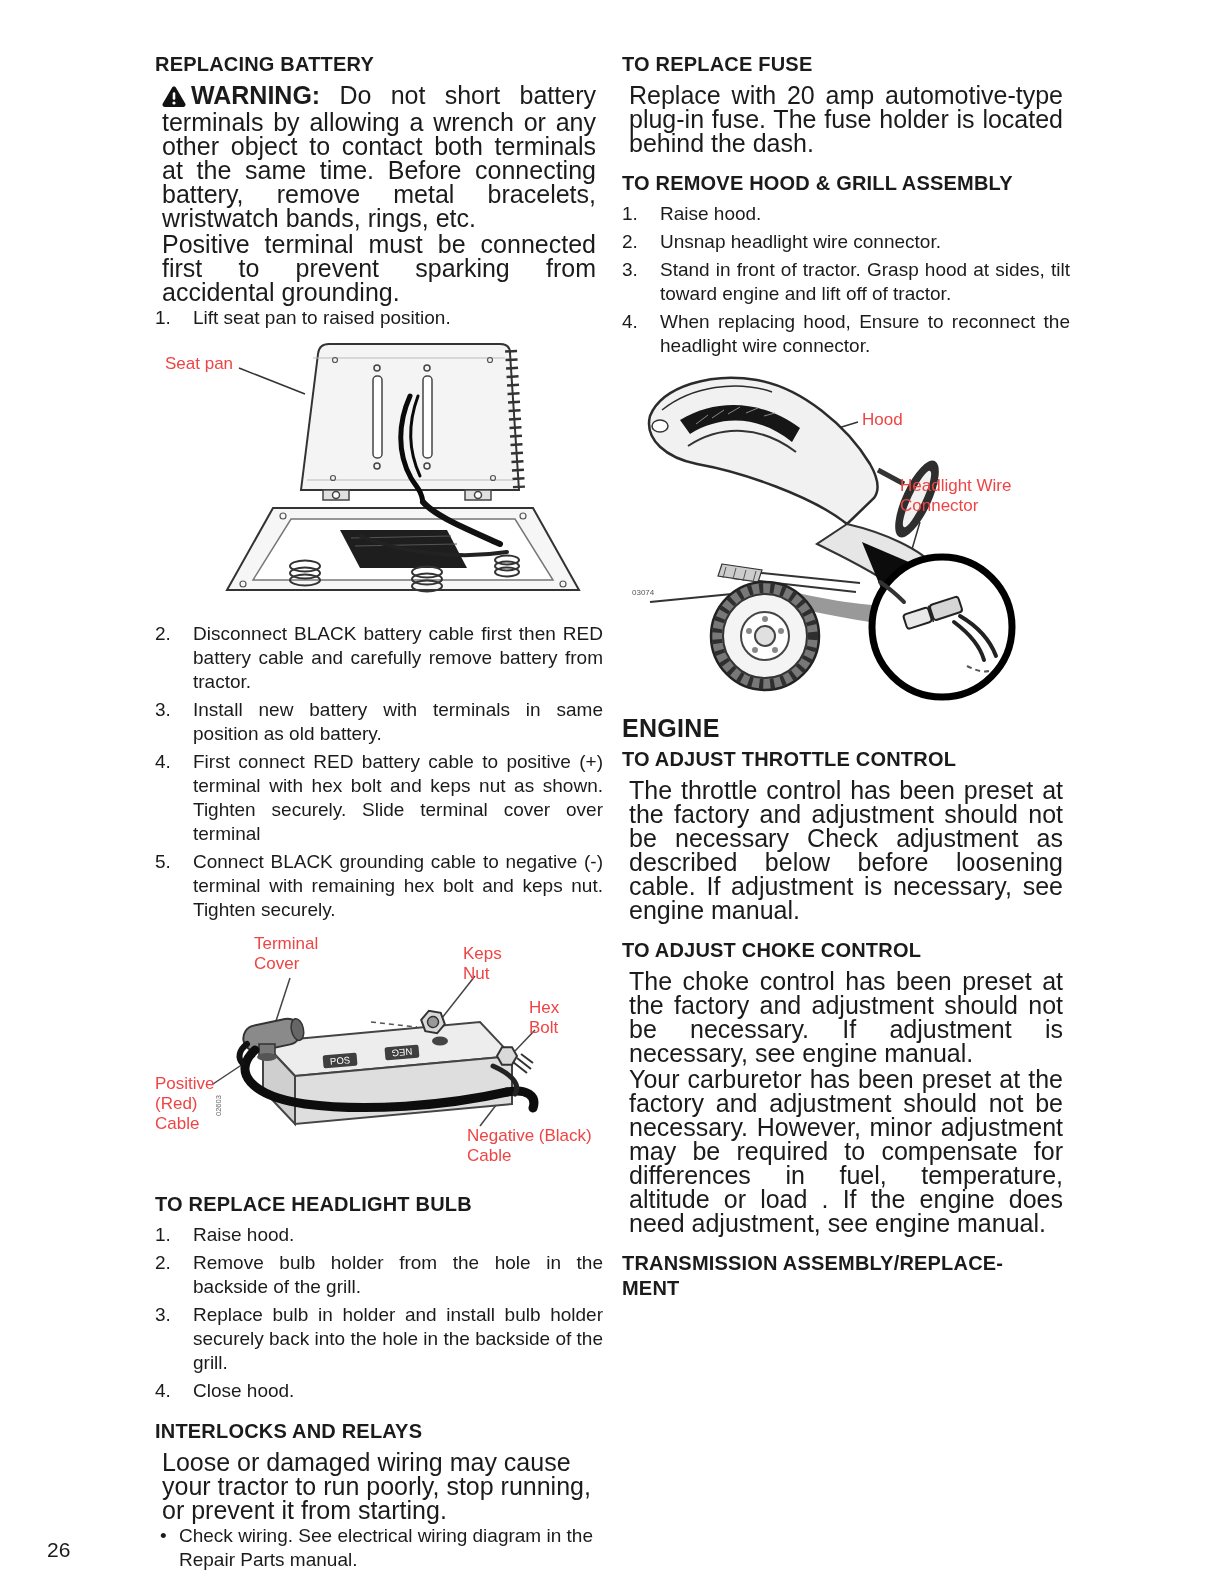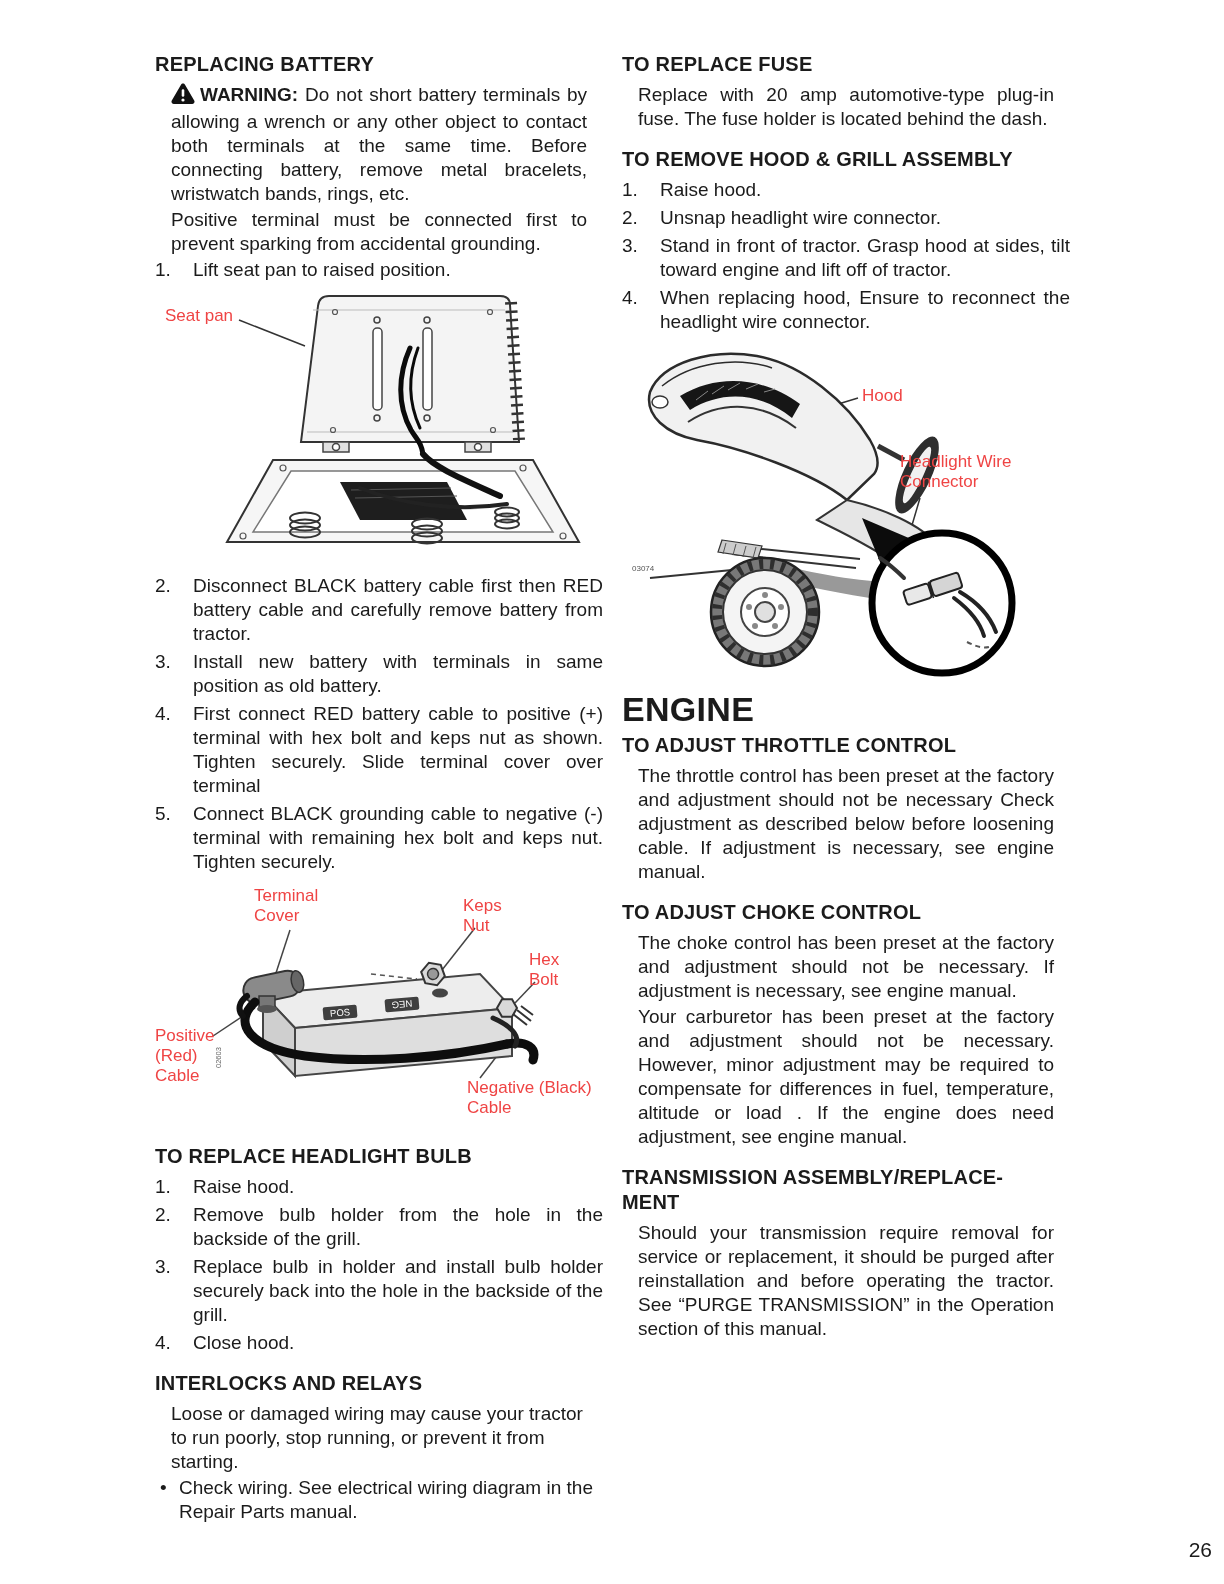--- a/index.html
+++ b/index.html
@@ -8,41 +8,41 @@
     width:1224px; height:1584px; position:relative; overflow:hidden;
     font-family:"Liberation Sans", sans-serif; color:#1b1b1b;
   }
   .col { position:absolute; top:52px; width:448px; }
   .col.left  { left:155px; }
   .col.right { left:622px; }
 
   .h2 { font-size:20px; font-weight:700; line-height:25px; margin:0 0 6px; letter-spacing:.2px; }
   .h2.mt { margin-top:16px; }
   .h2.prewrap { white-space:pre-line; }
-  .h1 { font-size:34px; font-weight:700; margin:12px 0 4px; letter-spacing:.3px; }
-
-  p.body { font-size:19px; line-height:24px; text-align:justify; margin:0 16px 2px; }
+  .h1 { font-size:25px; font-weight:700; margin:12px 0 4px; letter-spacing:.3px; }
+
+  p.body { font-size:25px; line-height:24px; text-align:justify; margin:0 7px 2px; }
   .warn-icon { display:inline-block; vertical-align:-3px; margin-right:5px; }
 
   .step { display:flex; font-size:19px; line-height:24px; margin:0 0 4px; }
   .step .num { flex:0 0 38px; }
   .step .txt { flex:1; text-align:justify; }
 
   .bullet { display:flex; font-size:19px; line-height:24px; margin-top:2px; }
   .bullet .glyph { flex:0 0 24px; padding-left:5px; }
   .bullet .txt { flex:1; }
 
   .figure { position:relative; }
   .fig-seat    { height:272px; margin:8px 0 12px; }
   .fig-batt    { height:242px; margin:12px 0 4px; }
   .fig-tractor { height:338px; margin:6px 0 0; }
   .figure svg { position:absolute; left:0; top:0; }
   .fig-label { position:absolute; font-size:17px; line-height:20px; color:#ef4444; white-space:pre-line; }
 
-  .page-number { position:absolute; left:0; top:1538px; width:1212px; text-align:right; font-size:21px; }
+  .page-number { position:absolute; left:0; top:1538px; width:1212px; text-align:left; font-size:21px;padding-left:47px; }
 </style>
 </head>
 <body>
 
 <div class="page">
 
   <div class="col left">
 
     <div class="h2">REPLACING BATTERY</div>
 
@@ -320,19 +320,18 @@
     <div class="h2">TO ADJUST THROTTLE CONTROL</div>
     <p class="body">The throttle control has been preset at the factory and adjustment should not be necessary Check adjustment as described below before loosening cable. If adjustment is necessary, see engine manual.</p>
 
     <div class="h2 mt">TO ADJUST CHOKE CONTROL</div>
     <p class="body">The choke control has been preset at the factory and adjustment should not be necessary.  If adjustment is necessary, see engine manual.</p>
 
     <p class="body">Your carburetor has been preset at the factory and adjustment should not be necessary.  However, minor adjustment may be required to compensate for differences in fuel, temperature, altitude or load . If the engine does need adjustment, see engine manual.</p>
 
     <div class="h2 mt prewrap">TRANSMISSION ASSEMBLY/REPLACE-
 MENT</div>
-    <p class="body">Should your transmission require removal for service or replacement, it should be purged after reinstallation and before operating the tractor.  See “PURGE TRANSMISSION” in the Operation section of this manual.</p>
 
   </div>
 
   <div class="page-number">26</div>
 
 </div>
 
 </body></html>

